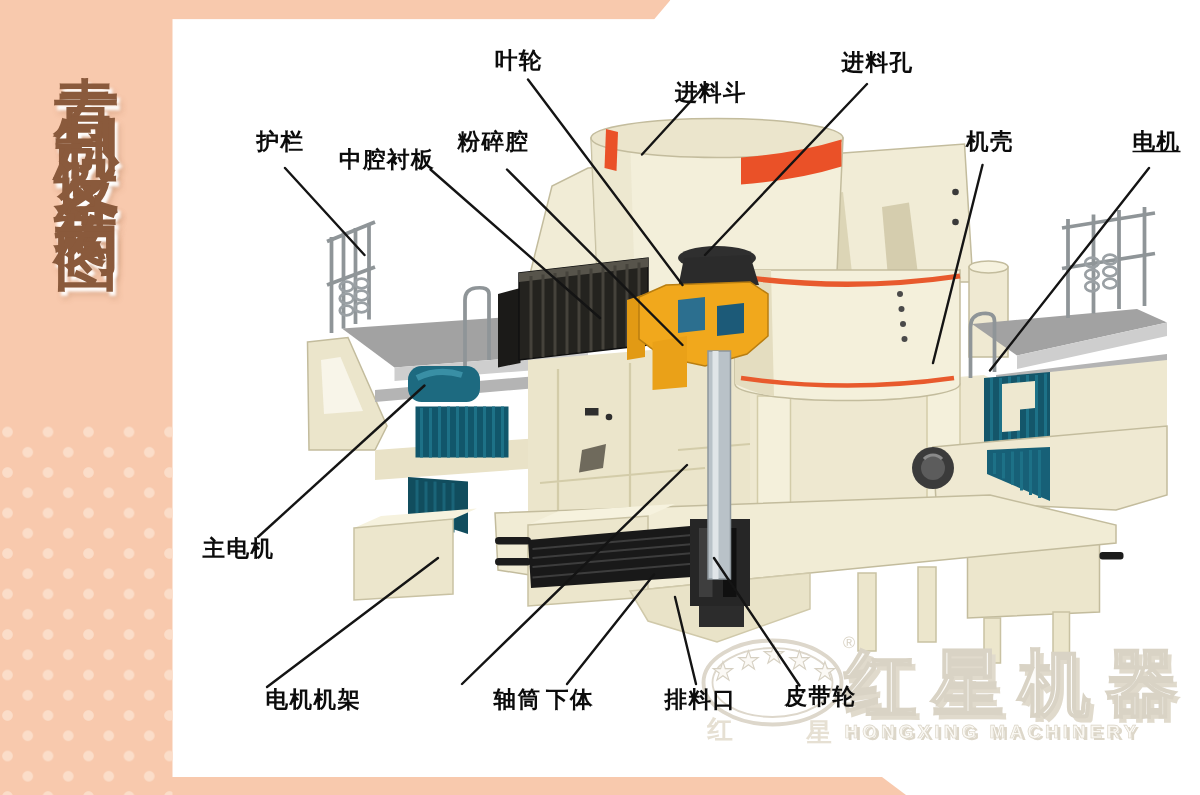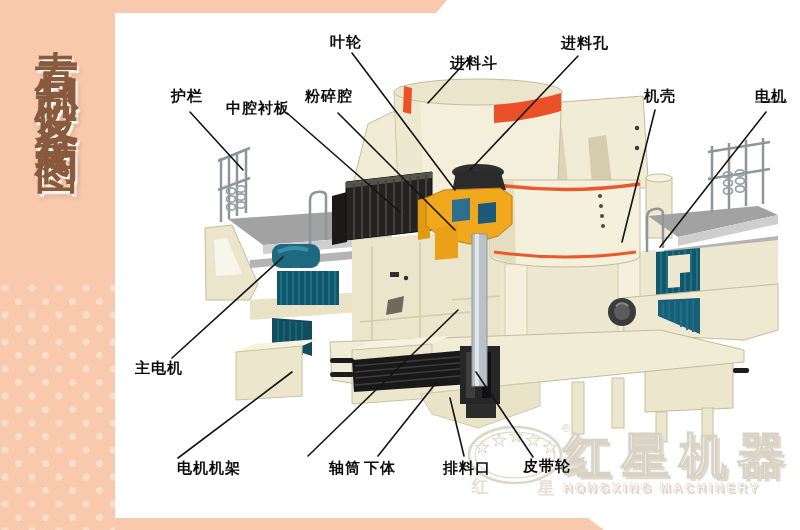--- a/index.html
+++ b/index.html
@@ -245,21 +245,21 @@
 
   <div id="labels-layer">
       <div class="callout" style="left: 346px; top: 41px;">叶轮</div>
       <div class="callout" style="left: 474px; top: 42px; margin-top: 20px;">进料斗</div>
       <div class="callout" style="left: 585px; top: 42px;">进料孔</div>
       <div class="callout" style="left: 187px; top: 95px; text-align: center;">护栏</div>
       <div class="callout" style="left: 258px; top: 95px; margin-top: 12px;">中腔衬板</div>
       <div class="callout" style="left: 329px; top: 95px; text-align: center;">粉碎腔</div>
       <div class="callout" style="left: 660px; top: 95px;">机壳</div>
       <div class="callout" style="left: 771px; top: 95px; text-decoration: underline;">电机</div>
-      <div class="callout" style="left: 159px; top: 367px;">主电机</div>
+      <div class="callout" style="left: 159px; top: 367px; font-family: Liberation Serif, serif;">主电机</div>
       <div class="callout" style="left: 195px; top: 467px; padding-left: 28px;">电机机架</div>
       <div class="callout" style="left: 297px; top: 467px; margin-left: 48px;">轴筒</div>
       <div class="callout" style="left: 370px; top: 467px; margin-left: 10px;">下体</div>
       <div class="callout" style="left: 467px; top: 467px;">排料口</div>
       <div class="callout" style="left: 547px; top: 466px; font-family: Liberation Serif, serif;">皮带轮</div>
     </div>
 
   <div class="ribbon-top"></div>
   <div class="ribbon-bottom"></div>
 

